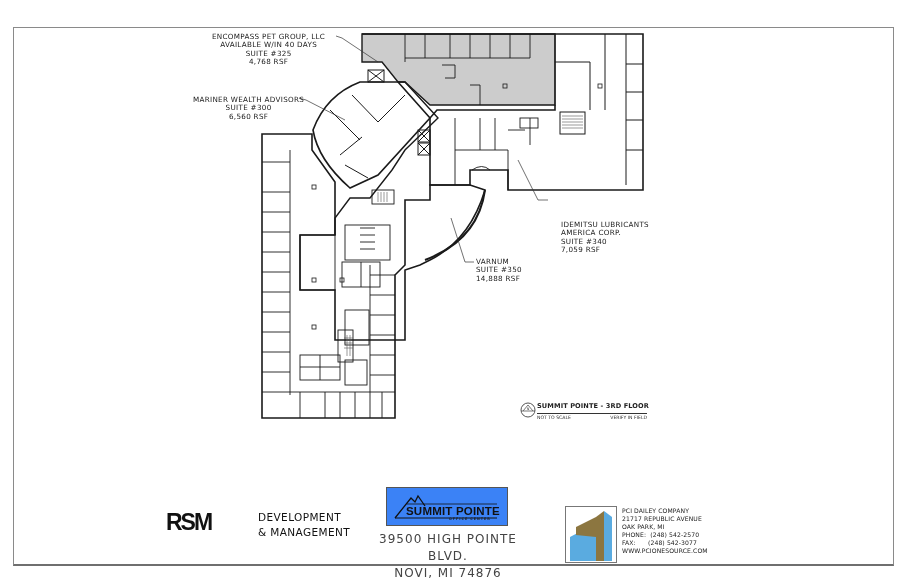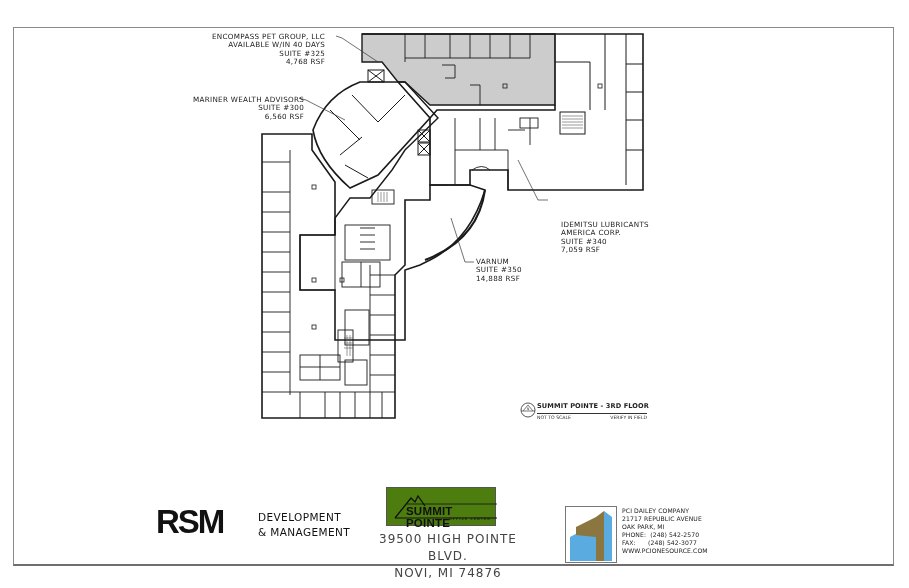--- a/index.html
+++ b/index.html
@@ -1,27 +1,27 @@
 <!DOCTYPE html>
 <html><head>
 <meta charset="utf-8">
 <style>
   html,body{margin:0;padding:0;background:#ffffff;}
   body{width:909px;height:588px;position:relative;overflow:hidden;font-family:"DejaVu Sans",sans-serif;}
   .sheet{position:absolute;left:13px;top:27px;width:881px;height:539px;border:1px solid #8a8a8a;border-bottom:2px solid #6f6f6f;border-right:1px solid #8a8a8a;box-sizing:border-box;}
   .plan{position:absolute;left:0;top:0;}
   .lbl{position:absolute;font-family:"DejaVu Sans",sans-serif;font-size:7.2px;line-height:8.4px;color:#1a1a1a;letter-spacing:0.3px;white-space:nowrap;}
-  .lbl.r{text-align:right;}
+  .lbl.r{text-align:center;}
   .lbl div{display:block;}
   .north{position:absolute;left:520px;top:402px;}
   .ftitle{position:absolute;left:537px;top:402px;font-size:6.6px;font-weight:bold;color:#222;letter-spacing:0.1px;white-space:nowrap;}
   .fsub{position:absolute;left:537px;top:413px;width:110px;font-size:4.6px;color:#333;border-top:0.8px solid #333;padding-top:1px;display:flex;justify-content:space-between;white-space:nowrap;}
-  .rsm{position:absolute;left:156px;top:507px;font-family:"Liberation Sans",sans-serif;font-weight:bold;font-size:33px;letter-spacing:-2px;color:#111;line-height:30px;}
+  .rsm{position:absolute;left:166px;top:507px;font-family:"Liberation Sans",sans-serif;font-weight:bold;font-size:23px;letter-spacing:-2px;color:#111;line-height:30px;}
   .rsm-sub{position:absolute;left:258px;top:510px;font-family:"DejaVu Sans",sans-serif;font-size:10.5px;line-height:15px;color:#111;letter-spacing:0.4px;}
-  .summit-box{position:absolute;left:386px;top:487px;width:110px;height:39px;border:1px solid #555;box-sizing:border-box;background:#4d7c0f;}
+  .summit-box{position:absolute;left:386px;top:487px;width:122px;height:39px;border:1px solid #555;box-sizing:border-box;background:#3b82f6;}
   .summit-name{position:absolute;left:19px;top:17px;font-family:"Liberation Sans",sans-serif;font-weight:bold;font-size:11.5px;color:#111;letter-spacing:0.2px;}
   .summit-sub{position:absolute;left:62px;top:29px;font-size:3.3px;color:#222;letter-spacing:1px;font-weight:bold;}
   .addr{position:absolute;left:366px;top:531px;width:164px;text-align:center;font-family:"DejaVu Sans",sans-serif;font-size:12px;line-height:17px;color:#444;letter-spacing:1px;}
   .pci-box{position:absolute;left:565px;top:506px;width:52px;height:57px;border:1px solid #777;box-sizing:border-box;background:#fff;}
   .pci-text{position:absolute;left:622px;top:507px;font-family:"DejaVu Sans",sans-serif;font-size:6.1px;line-height:8.1px;color:#222;letter-spacing:0.1px;white-space:nowrap;}
 </style>
 </head>
 <body>
 
 <div class="sheet"></div>

